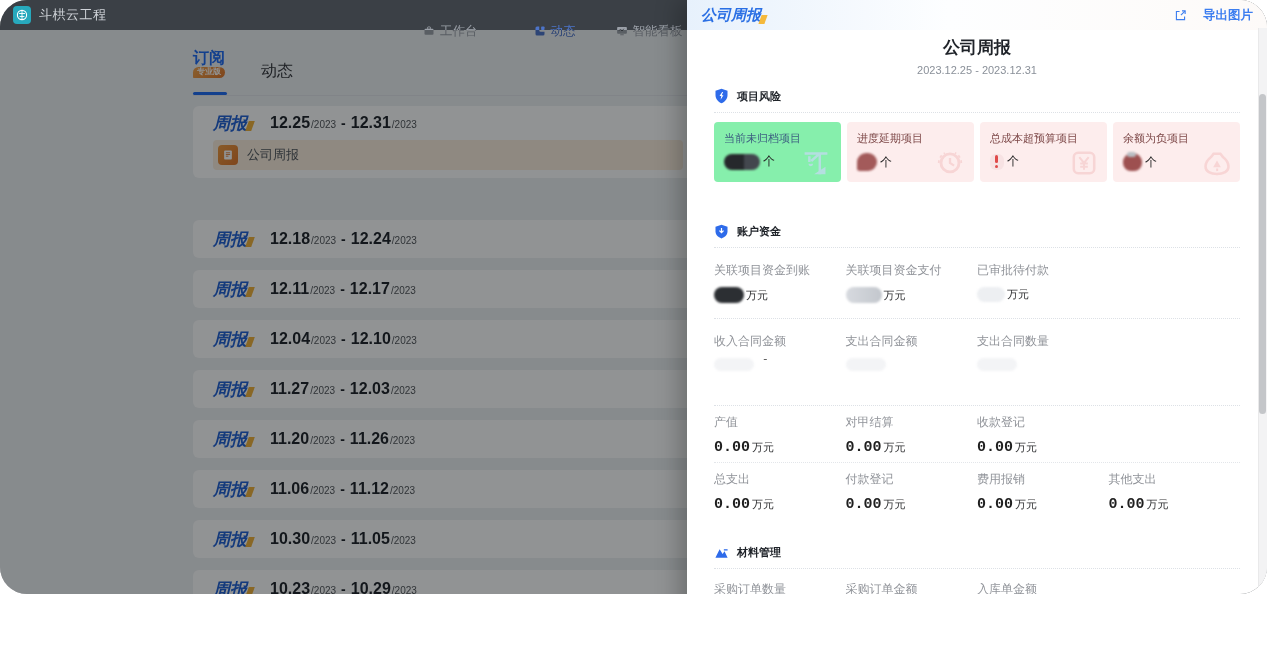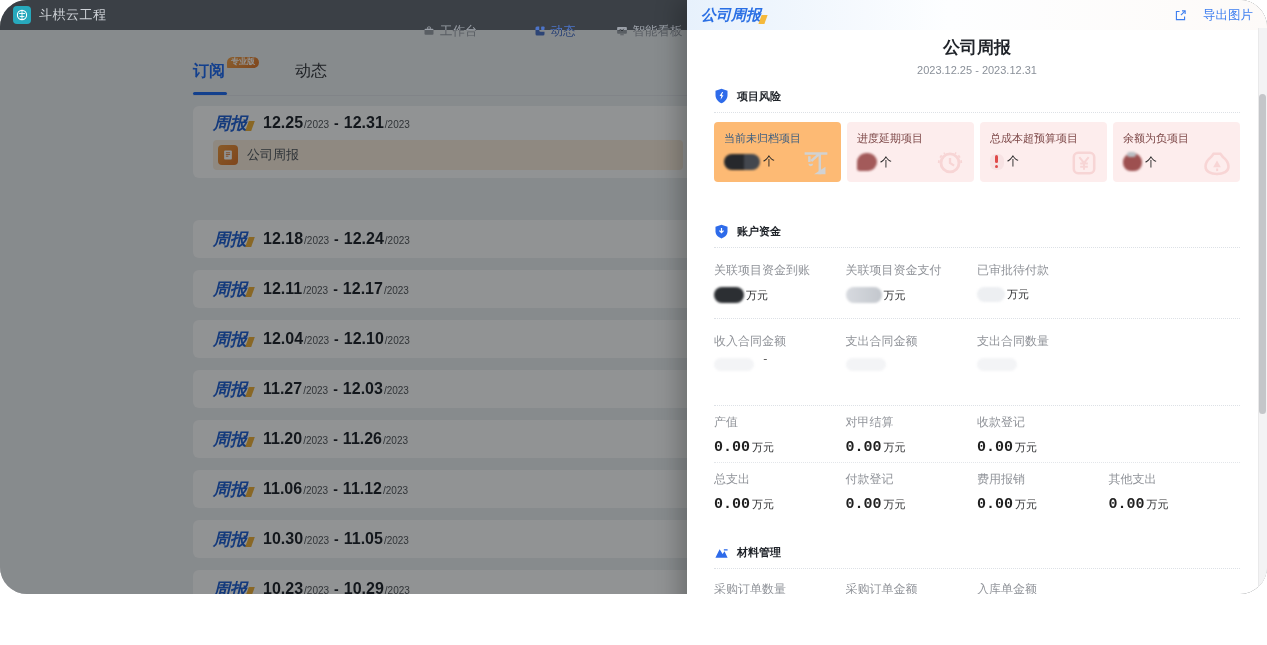--- a/index.html
+++ b/index.html
@@ -18,58 +18,58 @@
   .nav-item.kanban { margin-left:40px; }
   .nav-item.active { color:#4d74c9; }
   .badge-pro { font-size:8px; color:#fff; background:linear-gradient(135deg,#c98a3e,#b26a28); padding:1px 4px 2px; border-radius:7px 7px 7px 1px; line-height:1; }
 
   
   .page { position:absolute; top:30px; left:0; width:100%; height:615px; background:#eef0f3; }
   .backdrop { position:absolute; top:30px; left:0; width:100%; height:615px; background:rgba(5,8,12,.44); z-index:3; }
   .feed { position:absolute; left:193px; top:0; width:1047px; }
   .tabs { height:66px; display:flex; align-items:flex-end; gap:36px; border-bottom:1px solid #e3e5e9; padding-bottom:0; }
   .tab { position:relative; padding-bottom:13px; font-size:16px; color:#33353a; cursor:pointer; display:flex; align-items:flex-start; gap:2px; }
-  .tab.active { color:#1f6bf2; font-weight:bold; }
+  .tab.active { color:#1f6bf2; font-weight:bold;flex-direction:column; }
   .tab.active::after { content:""; position:absolute; left:0; bottom:0; width:34px; height:3px; border-radius:2px; background:#1f6bf2; }
   .tab .badge-pro { transform:translateY(-4px); background:linear-gradient(135deg,#f2a34b,#e0762a); }
 
   .card { background:#fff; border-radius:6px; width:1047px; padding:0 20px; margin-top:12px; display:flex; align-items:center; height:38px; cursor:pointer; }
   .card.first { height:72px; margin-top:10px; margin-bottom:42px; flex-direction:column; align-items:flex-start; justify-content:center; gap:8px; }
   .card.partial { height:26px; }
-  .report-row { display:flex; align-items:center; gap:11px; }
+  .report-row { display:flex; align-items:center; gap:18px; }
   .zb { position:relative; font-style:italic; font-weight:bold; font-size:17px; color:#2160d4; padding-right:5px; line-height:1; }
   .zb::after { content:""; position:absolute; right:-1px; bottom:1px; width:6px; height:10px; background:#f0b13a; transform:skewX(-20deg); }
   .dts { font-size:14px; color:#1f2329; display:flex; align-items:baseline; }
   .dts b { font-weight:bold; font-size:16px; }
   .dts i { font-style:normal; font-size:10px; opacity:.8; margin-left:1px; }
   .dts em { font-style:normal; font-weight:bold; margin:0 5px; }
   .hl { display:flex; align-items:center; gap:9px; background:#fbeddd; border-radius:4px; height:30px; width:470px; padding:0 5px; cursor:pointer; }
   .hl-ic { width:20px; height:20px; border-radius:4px; background:linear-gradient(135deg,#f09a3e,#e0762a); display:flex; align-items:center; justify-content:center; }
   .hl-tx { font-size:13px; color:#50555b; }
 
   
   .drawer { position:absolute; top:0; left:687px; width:580px; height:645px; background:#fff; z-index:10; box-shadow:-8px 0 22px rgba(0,0,0,.25); }
   .dhead { height:30px; display:flex; align-items:center; justify-content:space-between; padding:0 14px; background:linear-gradient(90deg,#e7f1fc,#fdfeff 45%,#fdfaf8); }
   .dbrand { font-style:italic; font-weight:bold; font-size:15px; color:#2a6fe4; position:relative; padding-right:5px; }
   .dbrand::after { content:""; position:absolute; right:0; bottom:1px; width:6px; height:9px; background:#f5b93c; transform:skewX(-20deg); }
-  .export { display:flex; align-items:center; gap:16px; font-size:12.5px; color:#3d7ef0; cursor:pointer; }
+  .export { display:flex; align-items:center; gap:16px; font-size:12.5px; color:#3d7ef0; cursor:pointer;font-weight:bold; }
   .dtitle { text-align:center; font-size:17px; font-weight:bold; color:#1f2329; margin-top:6px; }
   .ddate { text-align:center; font-size:11px; color:#8a9099; margin-top:5px; }
   .dbody { padding:0 27px; }
   .sec { }
   .s1{margin-top:12px}.s2{margin-top:42px}.s3{margin-top:15px}.s4{margin-top:34px}.s5{margin-top:32px}
   .sec-h { display:flex; align-items:center; gap:8px; }
   .sec-t { font-size:11px; font-weight:bold; color:#1f2329; }
   .dot { border-bottom:1px dotted #dde1e6; margin-top:8px; }
   .grid4 { display:grid; grid-template-columns:repeat(4,1fr);font-family:Liberation Mono, monospace; }
 
   
   .rgrid { display:grid; grid-template-columns:repeat(4,1fr); gap:6px; margin-top:9px; }
   .rcard { position:relative; height:60px; border-radius:4px; padding:9px 10px; overflow:hidden; }
-  .rcard.blue { background:#fdba74; }
+  .rcard.blue { background:#86efac; }
   .rcard.blue .rlabel { color:#3c5e80; }
   .rcard.red { background:#fdeded; }
   .rcard.red .rlabel { color:#7d4848; }
   .rlabel { font-size:11px; }
   .rval { margin-top:7px; display:flex; align-items:center; gap:3px; }
   .runit { font-size:12px; color:#262626; }
   .wm { position:absolute; right:6px; bottom:2px; opacity:.75; }
   .rcard.blue .wm { color:#c3daf2; }
   .rcard.red .wm { color:#f6cdcd; }
 

